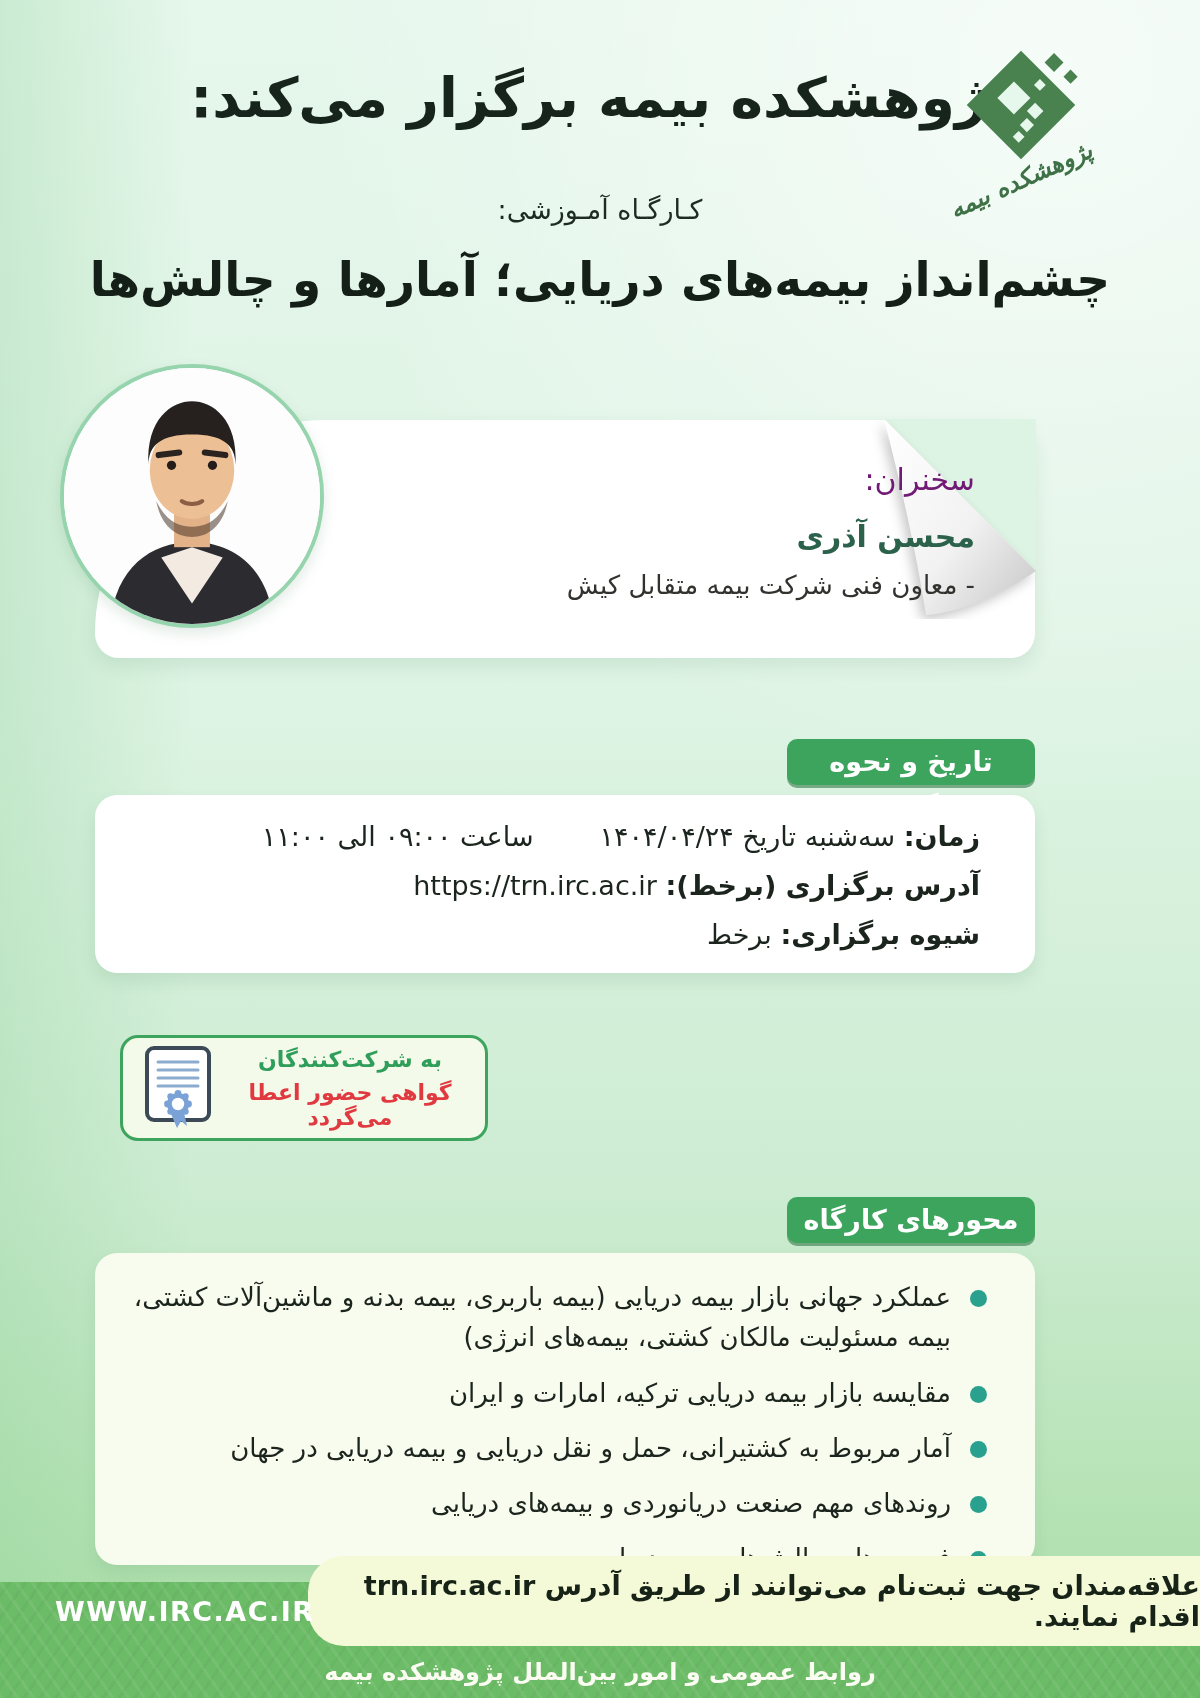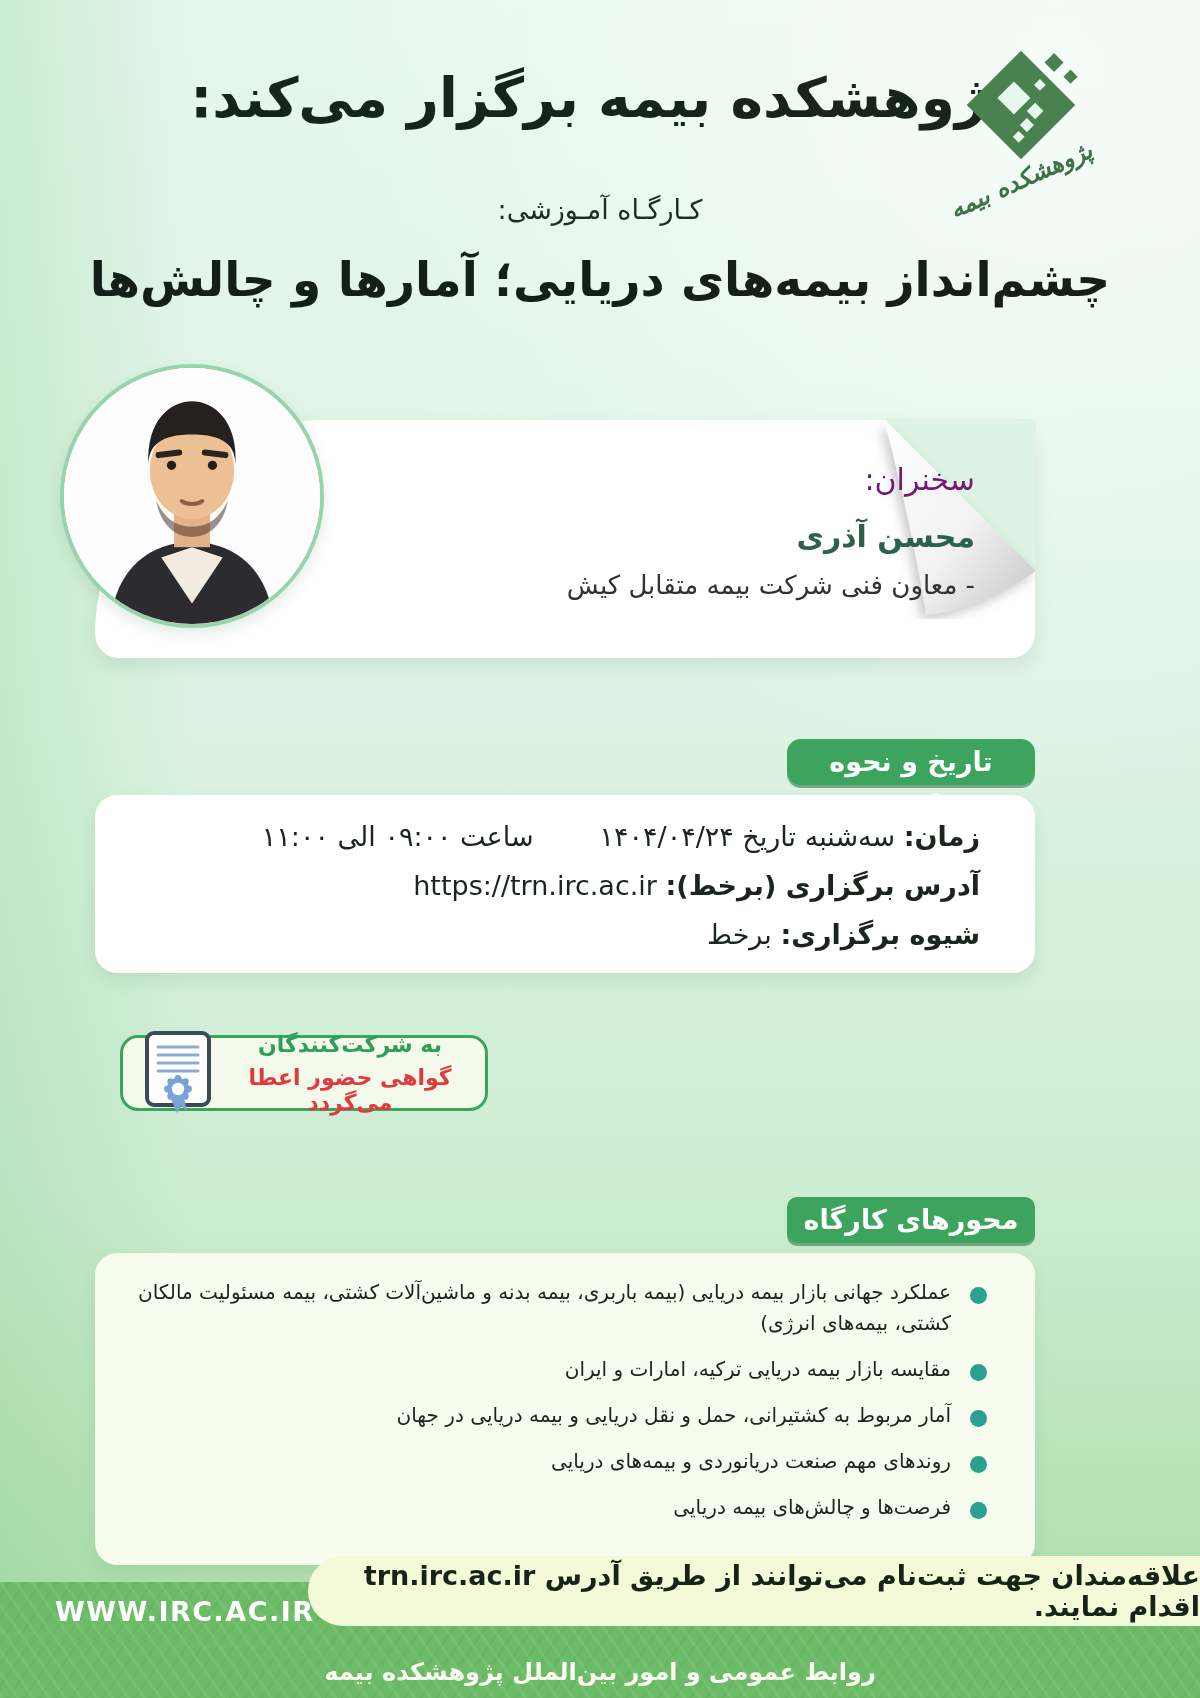--- a/index.html
+++ b/index.html
@@ -32,53 +32,53 @@
     z-index:3; box-shadow:0 6px 14px rgba(60,120,80,0.15); }
   .avatar svg{ display:block; width:100%; height:100%; }
   .speaker-text{ position:absolute; top:42px; right:60px; text-align:right; z-index:2; }
   .speaker-label{ font-size:30px; font-weight:400; color:#701a75; margin-bottom:22px; }
   .speaker-name{ font-size:30px; font-weight:700; color:#2c624b; margin-bottom:16px; }
   .speaker-role{ font-size:26px; color:#32332f; }
   
   .banner{ position:absolute; right:165px; width:248px; height:46px; background:#3ca45d;
     border-radius:10px; color:#ffffff; font-size:27px; font-weight:700; text-align:center;
     line-height:46px; box-shadow:0 3px 0 rgba(38,110,62,0.55); z-index:2; }
-  .banner-schedule{ top:739px;border-radius:14px; }
+  .banner-schedule{ top:739px; }
   .banner-topics{ top:1197px; }
   
   .schedule-card{ position:absolute; left:95px; right:165px; top:795px; height:178px;
     background:#ffffff; border-radius:22px; box-shadow:0 8px 16px rgba(60,120,80,0.12);
     padding:26px 55px 0 40px; direction:rtl; font-size:27px; color:#1c241e; }
   .schedule-row{ display:flex; direction:rtl; gap:66px; margin-bottom:18px; align-items:baseline; }
   .schedule-row b{ font-weight:700; }
   .url-ltr{ direction:ltr; unicode-bidi:embed; color:#1c241e; text-decoration:none; }
   
-  .cert-box{ position:absolute; left:120px; top:1035px; width:368px; height:76px;
+  .cert-box{ position:absolute; left:120px; top:1035px; width:368px; height:106px;
     border:3px solid #3ca45d; border-radius:18px; background:#f4fae9;
     display:flex; align-items:center; direction:ltr; padding:8px 14px 8px 18px; z-index:2; }
   .cert-icon{ flex:0 0 auto; margin-right:14px; }
   .cert-text{ flex:1; text-align:center; direction:rtl; }
   .cert-line1{ font-size:22px; font-weight:700; color:#2f9e5a; margin-bottom:8px; }
   .cert-line2{ font-size:22px; font-weight:700; color:#e03a40; }
   
   .topics-card{ position:absolute; left:95px; right:165px; top:1253px; height:312px;
     background:#f8fcee; border-radius:22px; box-shadow:0 8px 16px rgba(60,120,80,0.10);
     padding:24px 48px 16px 36px; direction:rtl; }
   .topics-card ul{ list-style:none; }
   .topics-card li{ position:relative; padding-right:36px; margin-bottom:15px;
-    font-size:20px; color:#1c241e; line-height:1.55; }
+    font-size:26px; color:#1c241e; line-height:1.55; }
   .topics-card li::before{ content:""; position:absolute; right:0; top:0.5em;
     width:17px; height:17px; border-radius:50%; background:#2aa18e; }
   
   .footer-green{ position:absolute; left:0; right:0; bottom:0; height:116px;
     background:
       repeating-linear-gradient(55deg, rgba(255,255,255,0.07) 0 3px, rgba(255,255,255,0) 3px 13px),
       repeating-linear-gradient(-55deg, rgba(40,110,50,0.06) 0 3px, rgba(40,110,50,0) 3px 13px),
       #6cbb67; }
-  .cream-box{ position:absolute; left:308px; right:0; top:1556px; height:70px;
+  .cream-box{ position:absolute; left:308px; right:0; top:1556px; height:90px;
     background:#f4f9d8; border-radius:36px 0 0 36px; display:flex; align-items:center;
     justify-content:flex-end; direction:rtl; z-index:2; }
   .registration{ font-size:27px; font-weight:700; color:#182318; }
   .website{ position:absolute; left:55px; top:1596px; z-index:3; color:#ffffff;
     font-size:27px; font-weight:700; letter-spacing:1.5px; direction:ltr; }
   .credit{ position:absolute; left:0; right:0; bottom:12px; text-align:center; z-index:3;
     color:#fcfdf2; font-size:24px; font-weight:700; direction:rtl; }
 </style>
 </head>
 <body>

